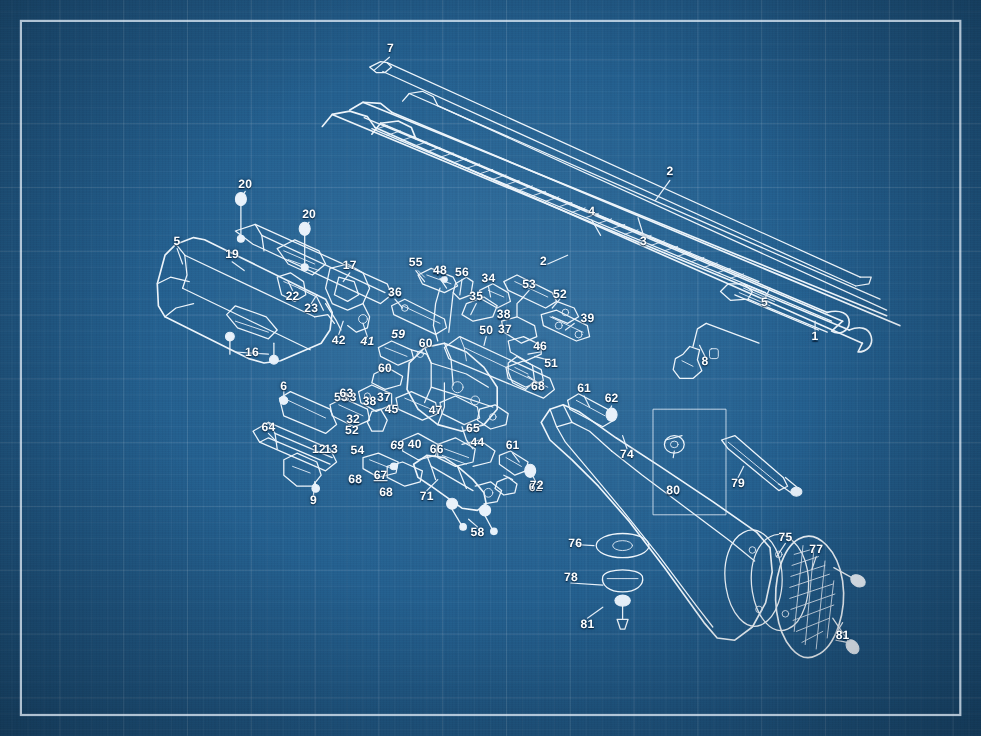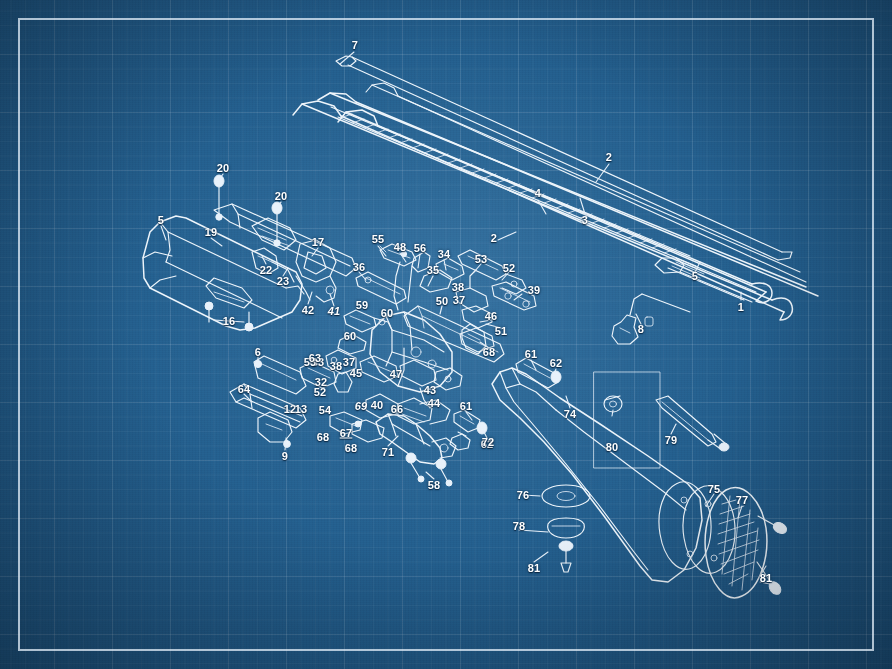--- a/index.html
+++ b/index.html
@@ -507,23 +507,23 @@
       <div class="lbl" style="left: 400px; top: 247px;">48</div>
       <div class="lbl" style="left: 442px; top: 301px;">50</div>
       <div class="lbl" style="left: 501px; top: 331px;">51</div>
       <div class="lbl" style="left: 509px; top: 268px;">52</div>
       <div class="lbl" style="left: 320px; top: 392px;">52</div>
       <div class="lbl" style="left: 481px; top: 259px;">53</div>
       <div class="lbl" style="left: 310px; top: 362px;">53</div>
       <div class="lbl" style="left: 325px; top: 410px;">54</div>
       <div class="lbl" style="left: 378px; top: 239px;">55</div>
       <div class="lbl" style="left: 420px; top: 248px;">56</div>
-      <div class="lbl" style="left: 430px; top: 390px;">43</div>
+      <div class="lbl" style="left: 430px; top: 390px;">65</div>
       <div class="lbl" style="left: 434px; top: 485px;">58</div>
-      <div class="lbl" style="left: 362px; top: 305px;">59</div>
+      <div class="lbl" style="left: 362px; top: 305px; font-style: italic;">59</div>
       <div class="lbl" style="left: 350px; top: 336px;">60</div>
       <div class="lbl" style="left: 387px; top: 313px;">60</div>
       <div class="lbl" style="left: 531px; top: 354px;">61</div>
       <div class="lbl" style="left: 466px; top: 406px;">61</div>
       <div class="lbl" style="left: 556px; top: 363px;">62</div>
       <div class="lbl" style="left: 487px; top: 444px;">62</div>
       <div class="lbl" style="left: 315px; top: 358px;">63</div>
       <div class="lbl" style="left: 244px; top: 389px;">64</div>
       <div class="lbl" style="left: 397px; top: 409px;">66</div>
       <div class="lbl" style="left: 346px; top: 433px; text-decoration: underline;">67</div>

